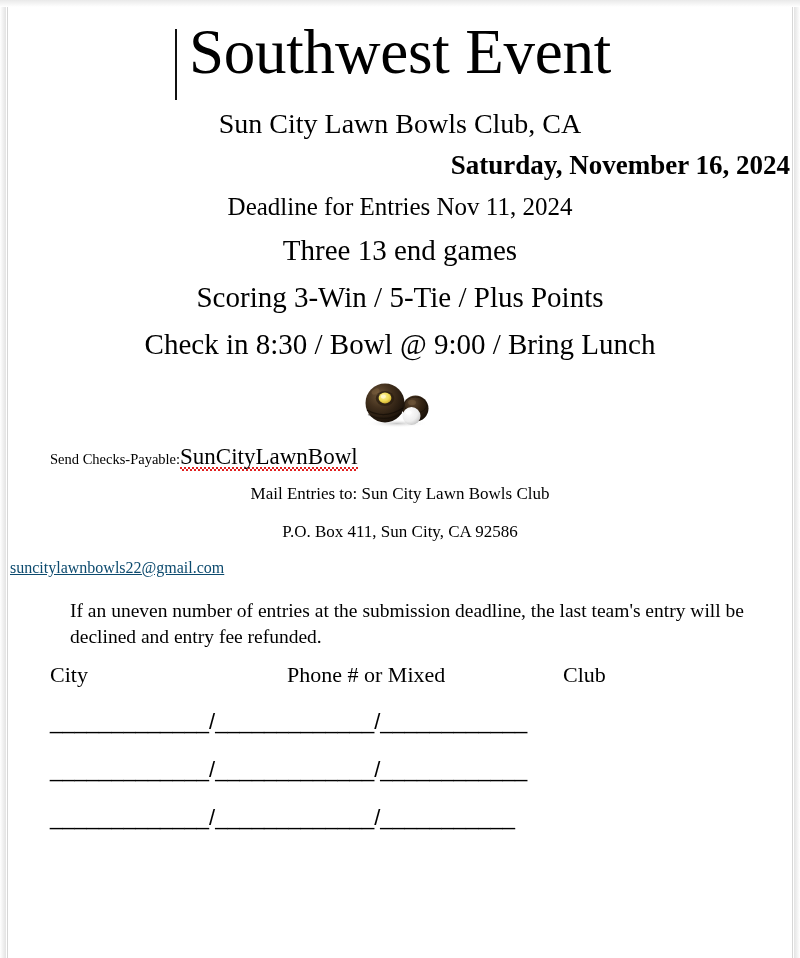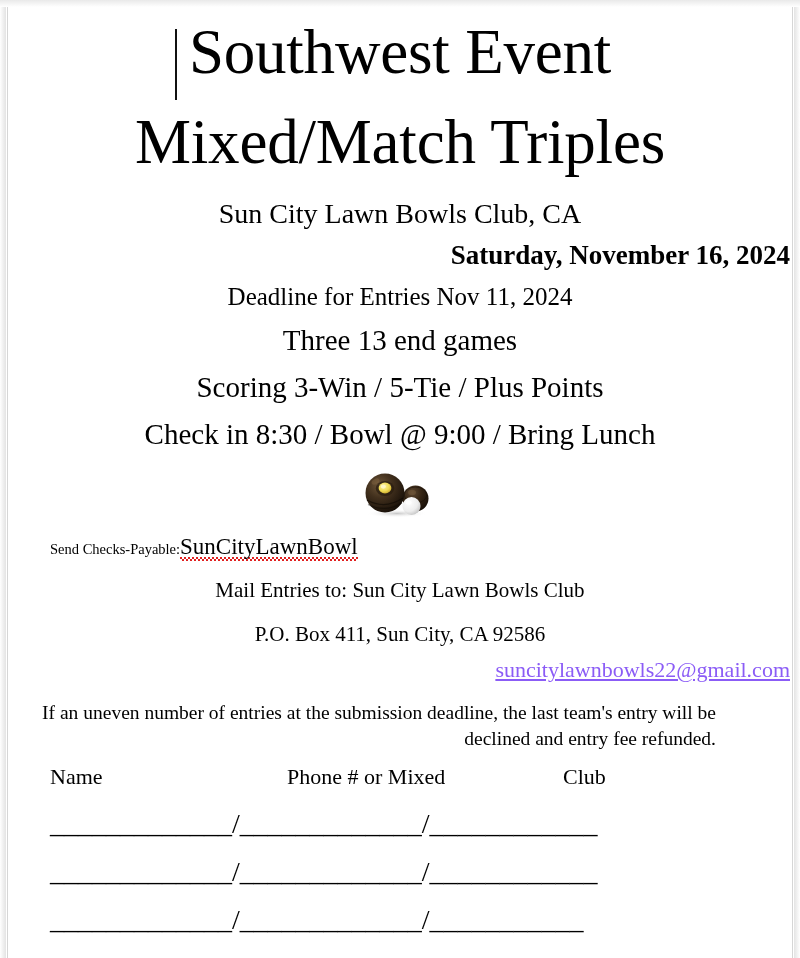--- a/index.html
+++ b/index.html
@@ -156,41 +156,41 @@
       linear-gradient(45deg, transparent 45%, #e02020 45%, #e02020 55%, transparent 55%),
       linear-gradient(-45deg, transparent 45%, #e02020 45%, #e02020 55%, transparent 55%);
     background-size: 4px 4px;
     background-repeat: repeat-x;
     background-position: 0 100%, 2px 100%;
   }
 
   
   .mail-line {
     text-align: center;
-    font-size: 21px;
+    font-size: 17px;
     line-height: 36px;
-    margin-top: 8px;
+    margin-top: 2px;
   }
   .email-link {
-    text-align: right;
-    font-size: 22px;
+    text-align: left;
+    font-size: 16px;
     line-height: 36px;
-    color: #8b5cf6;
+    color: #0c4a6e;
     text-decoration: underline;
     cursor: pointer;
   }
 
   
   .disclaimer {
     margin-top: 12px;
-    margin-left: 16px;
+    margin-left: 60px;
     width: 690px;
     font-size: 19.5px;
     line-height: 26px;
-    text-align: right;
+    text-align: left;
   }
 
   
   .form-head {
     margin-top: 10px;
     margin-left: 40px;
     width: 700px;
     position: relative;
     height: 30px;
     font-size: 22px;
@@ -198,44 +198,43 @@
   }
   .fh-name { position: absolute; left: 0px;   top: 0; }
   .fh-phone{ position: absolute; left: 237px; top: 0; }
   .fh-club { position: absolute; left: 513px; top: 0; }
 
   .form-lines {
     margin-left: 40px;
     margin-top: 8px;
   }
   .form-line {
-    font-size: 28px;
+    font-size: 22px;
     line-height: 48px;
     letter-spacing: 0px;
     white-space: nowrap;
-    font-family: Liberation Serif, serif;
+    font-family: Liberation Sans, sans-serif;
   }
 </style>
 </head>
 <body>
 
 <div class="page-shell">
 
   <div class="page-edge-left2"></div>
   <div class="page-edge-left"></div>
   <div class="page-edge-right2"></div>
   <div class="page-edge-right"></div>
   <div class="page-edge-top"></div>
 
   <div class="page-body">
 
     <div class="title-block">
       <div class="caret"></div>
       <div class="title-line title-line-1">Southwest Event</div>
-      <div class="title-line title-line-2">Mixed/Match Triples</div>
     </div>
 
     <div class="sub-venue">Sun City Lawn Bowls Club, CA</div>
 
     <div class="sub-date">Saturday, November 16, 2024</div>
 
     <div class="sub-deadline">Deadline for Entries Nov 11, 2024</div>
 
     <div class="detail-line">Three 13 end games</div>
     <div class="detail-line">Scoring 3-Win / 5-Tie / Plus Points</div>
@@ -293,21 +292,21 @@
       <span class="checks-label">Send Checks-Payable:</span><span class="checks-value">SunCityLawnBowl</span>
     </div>
 
     <div class="mail-line">Mail Entries to: Sun City Lawn Bowls Club</div>
     <div class="mail-line">P.O. Box 411, Sun City, CA 92586</div>
     <div class="email-link">suncitylawnbowls22@gmail.com</div>
 
     <div class="disclaimer">If an uneven number of entries at the submission deadline, the last team's entry will be declined and entry fee refunded.</div>
 
     <div class="form-head">
-      <span class="fh-name">Name</span>
+      <span class="fh-name">City</span>
       <span class="fh-phone">Phone # or Mixed</span>
       <span class="fh-club">Club</span>
     </div>
 
     <div class="form-lines">
       <div class="form-line">_____________/_____________/____________</div>
       <div class="form-line">_____________/_____________/____________</div>
       <div class="form-line">_____________/_____________/___________</div>
     </div>
 

